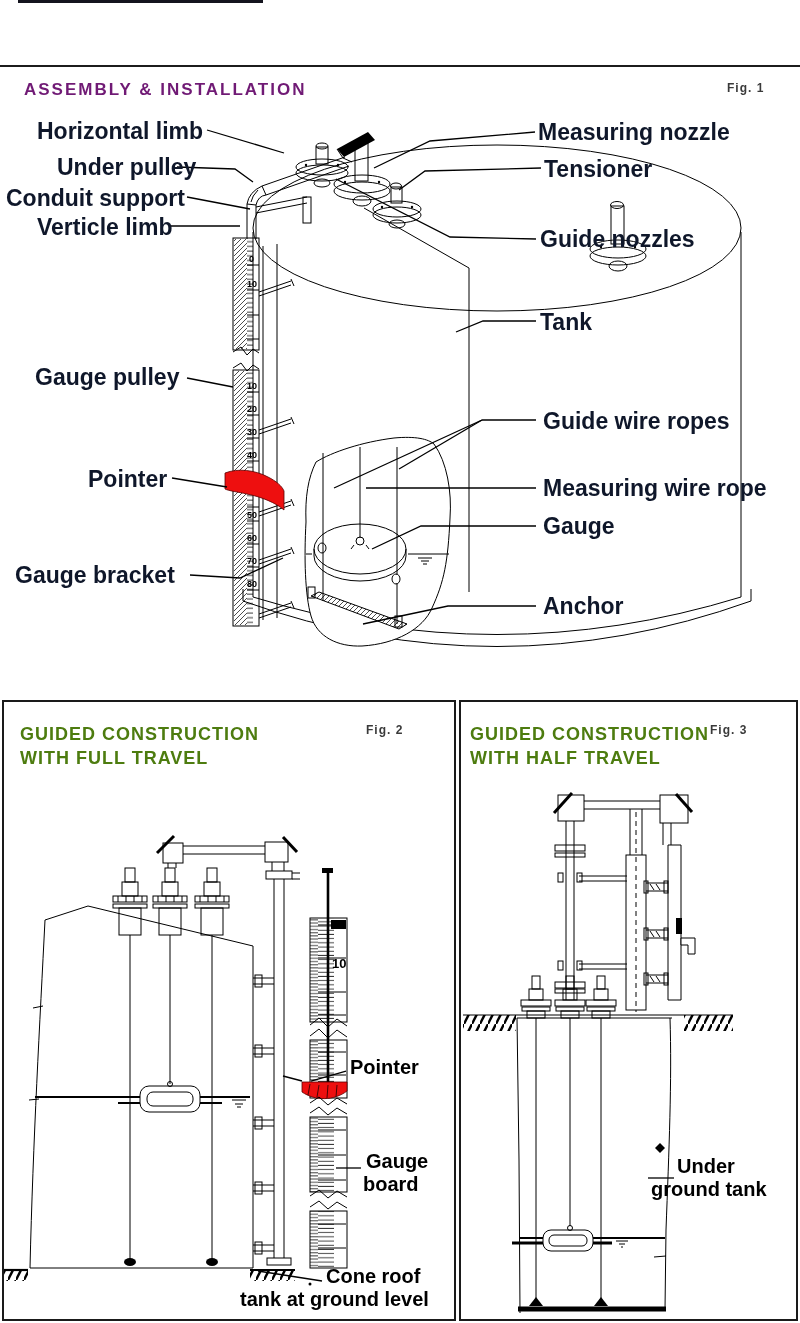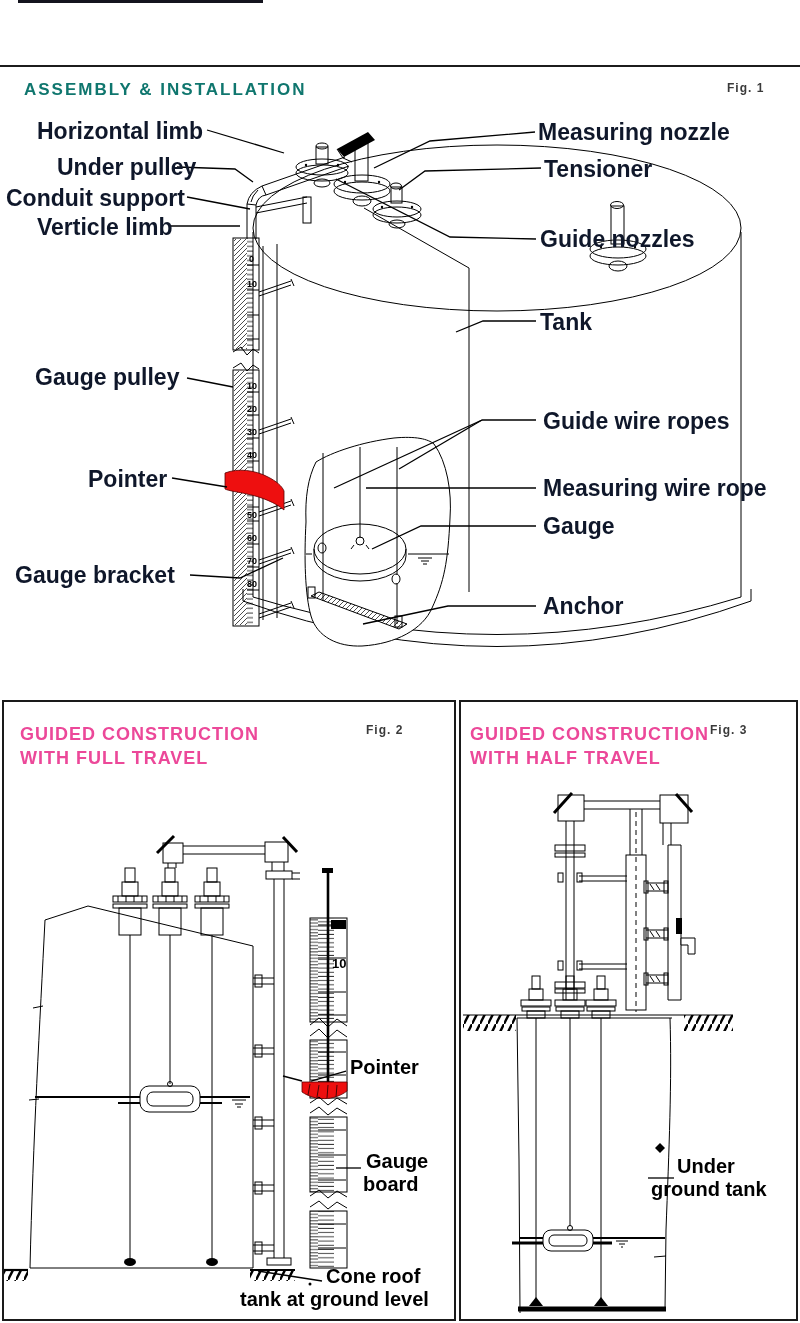--- a/index.html
+++ b/index.html
@@ -10,23 +10,23 @@
   svg .s2{fill:none;stroke:#000;stroke-width:2.2;}
   svg .s3{fill:none;stroke:#000;stroke-width:3;}
   svg .ld{fill:none;stroke:#000;stroke-width:1.3;}
   svg .blk{fill:#000;stroke:none;}
   svg .wht{fill:#fff;stroke:#000;stroke-width:1;}
   svg text{stroke:none;fill:#000;font-family:"Liberation Sans",sans-serif;font-weight:bold;}
   svg .num{font-size:9px;}
   svg .num2{font-size:13px;}
   .topbar{position:absolute;left:18px;top:0;width:245px;height:3px;background:#14141e;}
   .divider{position:absolute;left:0;top:65px;width:800px;height:2px;background:#1c1c1c;}
-  .h1{position:absolute;font-size:17px;font-weight:bold;letter-spacing:2px;color:#0f766e;white-space:nowrap;text-align:right;}
+  .h1{position:absolute;font-size:17px;font-weight:bold;letter-spacing:2px;color:#701a75;white-space:nowrap;text-align:right;}
   .figcap{position:absolute;font-size:12px;font-weight:bold;letter-spacing:1px;color:#3a3a3a;white-space:nowrap;}
-  .ph{position:absolute;font-size:18px;font-weight:bold;letter-spacing:1px;color:#ec4899;white-space:nowrap;line-height:24px;}
+  .ph{position:absolute;font-size:18px;font-weight:bold;letter-spacing:1px;color:#4d7c0f;white-space:nowrap;line-height:24px;}
   .lbl{position:absolute;font-size:23px;font-weight:bold;color:#0f172a;white-space:nowrap;}
   .lbl2{position:absolute;font-size:20px;font-weight:bold;color:#000;white-space:nowrap;}
   .panel{position:absolute;border:2px solid #1a1a1a;background:transparent;box-sizing:border-box;}
 </style>
 </head>
 <body>
 
 <div class="stage">
 
   <div class="topbar"></div>

